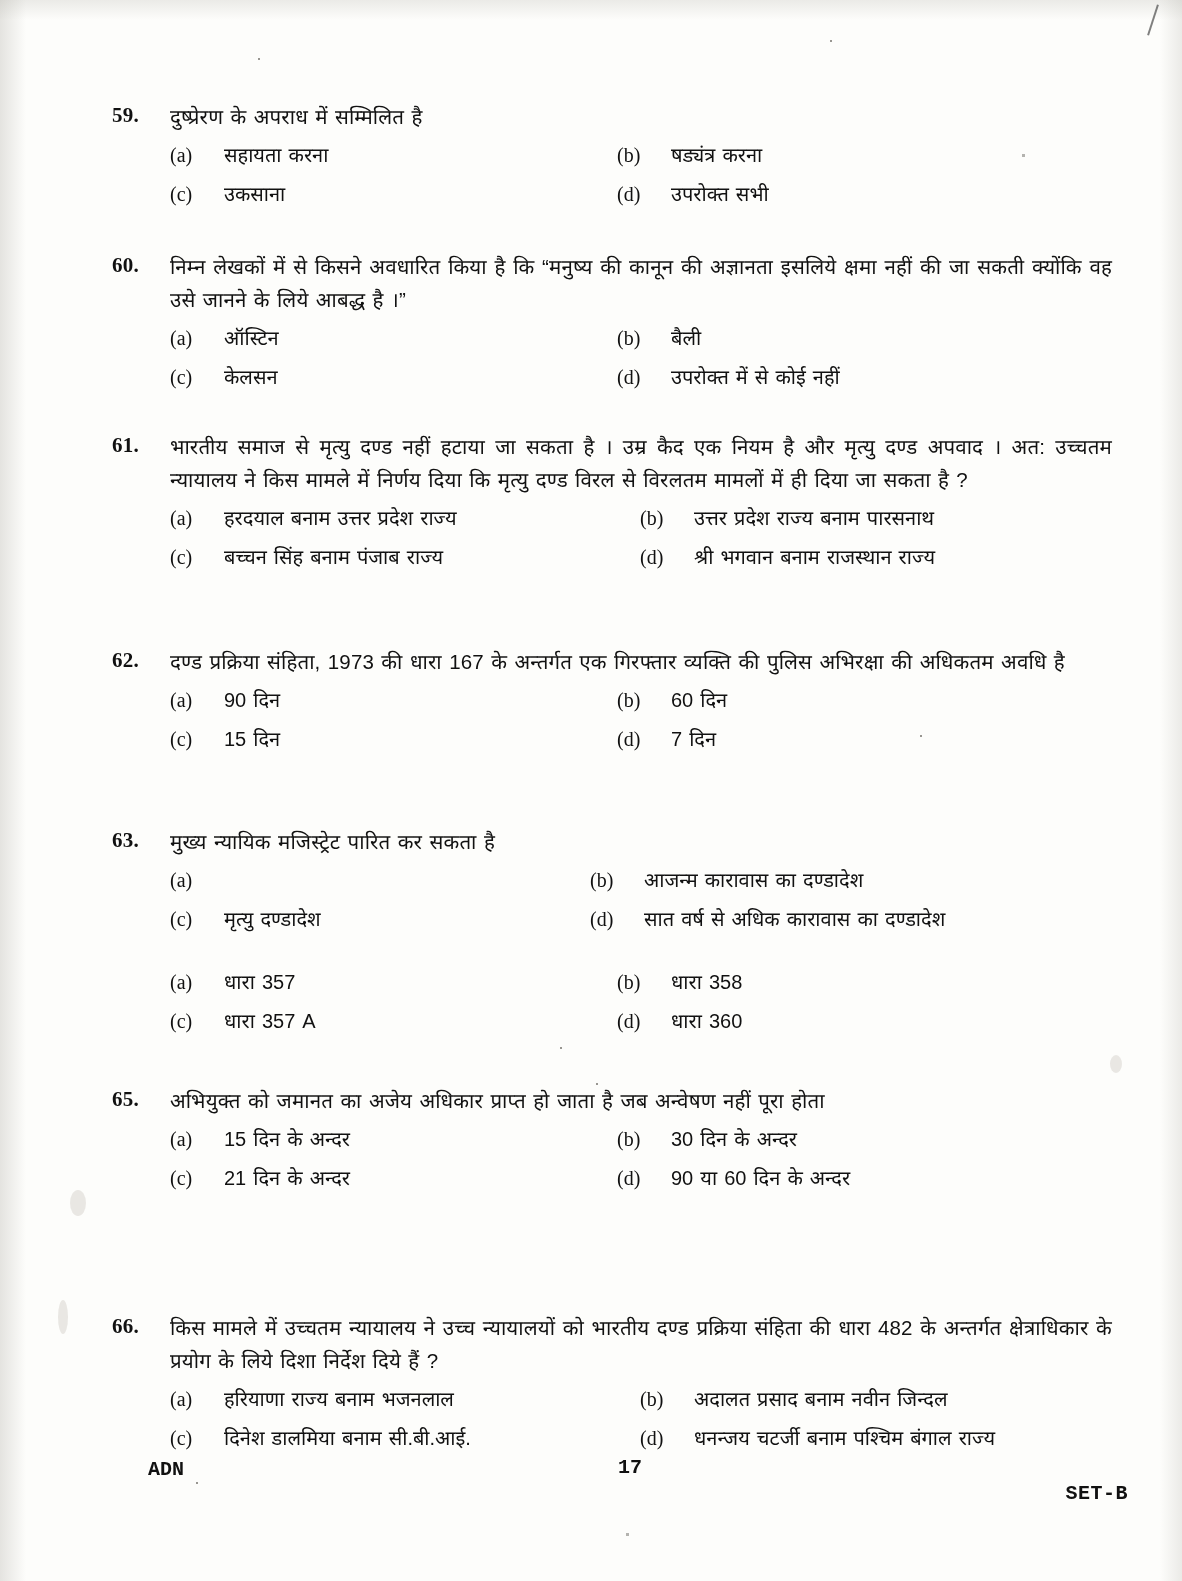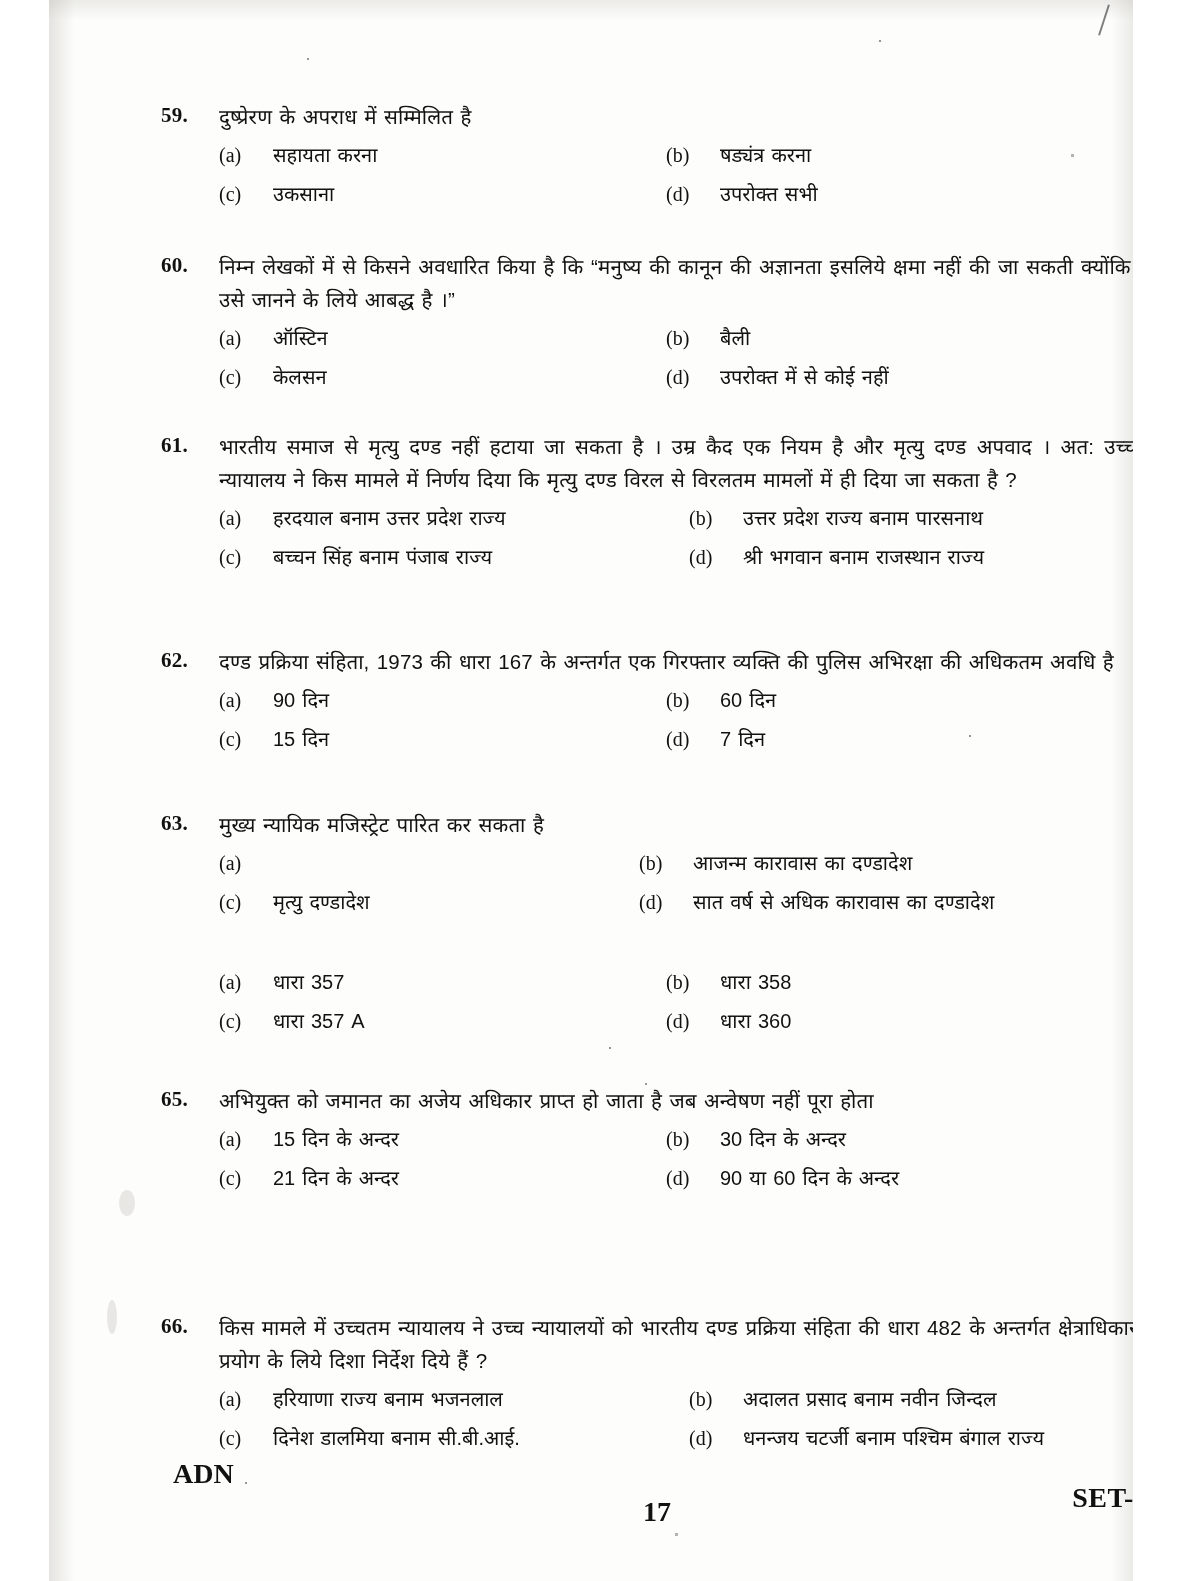--- a/index.html
+++ b/index.html
@@ -7,21 +7,21 @@
     padding: 0;
     background: #ffffff;
   }
   body {
     font-family: "Liberation Serif", "DejaVu Serif", serif;
     color: #111111;
   }
 
   #page {
     position: relative;
-    width: 1084px;
+    width: 1182px;
     height: 1581px;
     margin: 0 auto;
     background: #fdfdfb;
     overflow: hidden;
   }
 
   
   .noise {
     position: absolute;
     background: #d9d6cf;
@@ -122,30 +122,30 @@
     word-spacing: 1.5px;
   }
 
   
   .opts.tight { grid-template-columns: 420px 1fr; }
   .opts.wide  { grid-template-columns: 470px 1fr; }
 
   
   .footer {
     position: absolute;
-    left: 104px;
+    left: 128px;
     top: 1458px;
     width: 1000px;
     height: 34px;
-    font-family: Liberation Serif, serif;
+    font-family: Liberation Mono, monospace;
     font-weight: bold;
-    font-size: 28px;
+    font-size: 20px;
   }
   .footer .f-left  { position: absolute; left: 20px;  top: 0; }
-  .footer .f-mid   { position: absolute; left: 490px; top: -2px; margin-top: 40px; }
+  .footer .f-mid   { position: absolute; left: 490px; top: -2px; }
   .footer .f-right { position: absolute; right: 0;    top: 0; letter-spacing: .5px; margin-top: 24px; }
 
   
   .speck {
     position: absolute;
     width: 2px; height: 2px;
     background: #6c6a64;
     opacity: .7;
     pointer-events: none;
   }
@@ -268,21 +268,21 @@
           <span class="opt-key">(c)</span>
           <span class="opt-txt">15 दिन</span>
         </div>
         <div class="opt">
           <span class="opt-key">(d)</span>
           <span class="opt-txt">7 दिन</span>
         </div>
       </div>
     </div>
 
-    <div class="qblock" style="top:808px;">
+    <div class="qblock" style="top:825px;">
       <div class="qhead">
         <div class="qnum">63.</div>
         <div class="qtext">मुख्य न्यायिक मजिस्ट्रेट पारित कर सकता है</div>
       </div>
       <div class="opts tight">
         <div class="opt">
           <span class="opt-key">(a)</span>
         </div>
         <div class="opt">
           <span class="opt-key">(b)</span>

